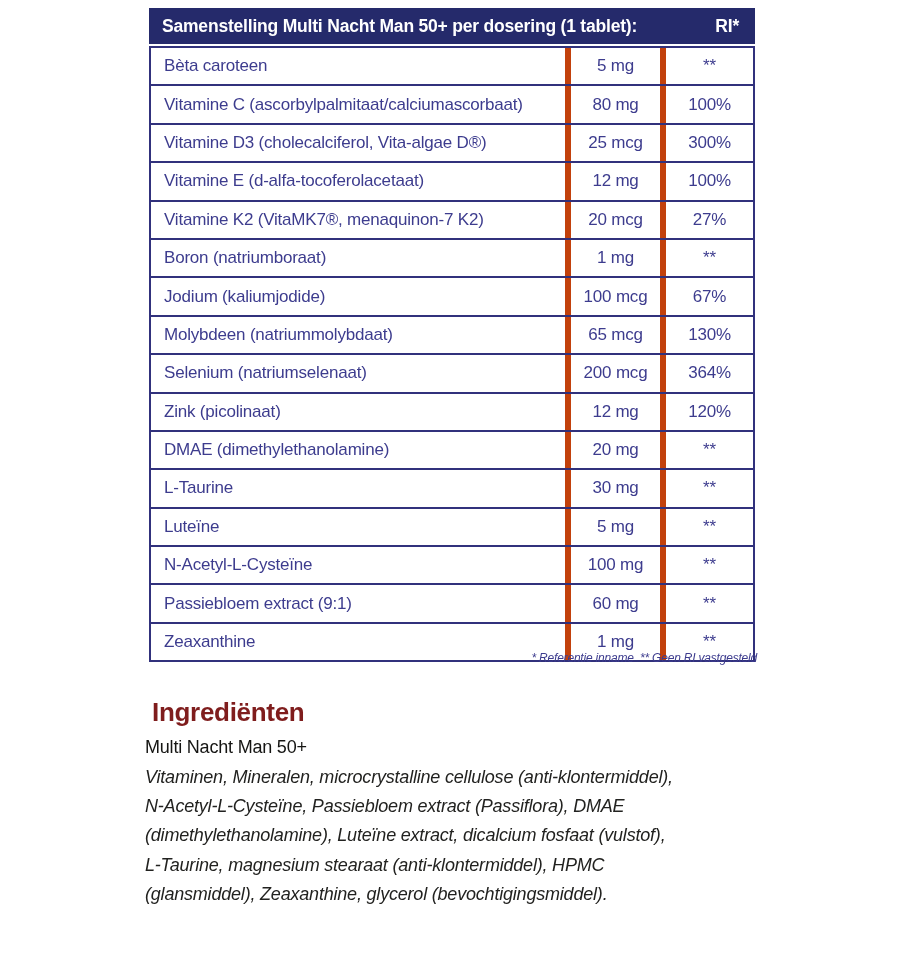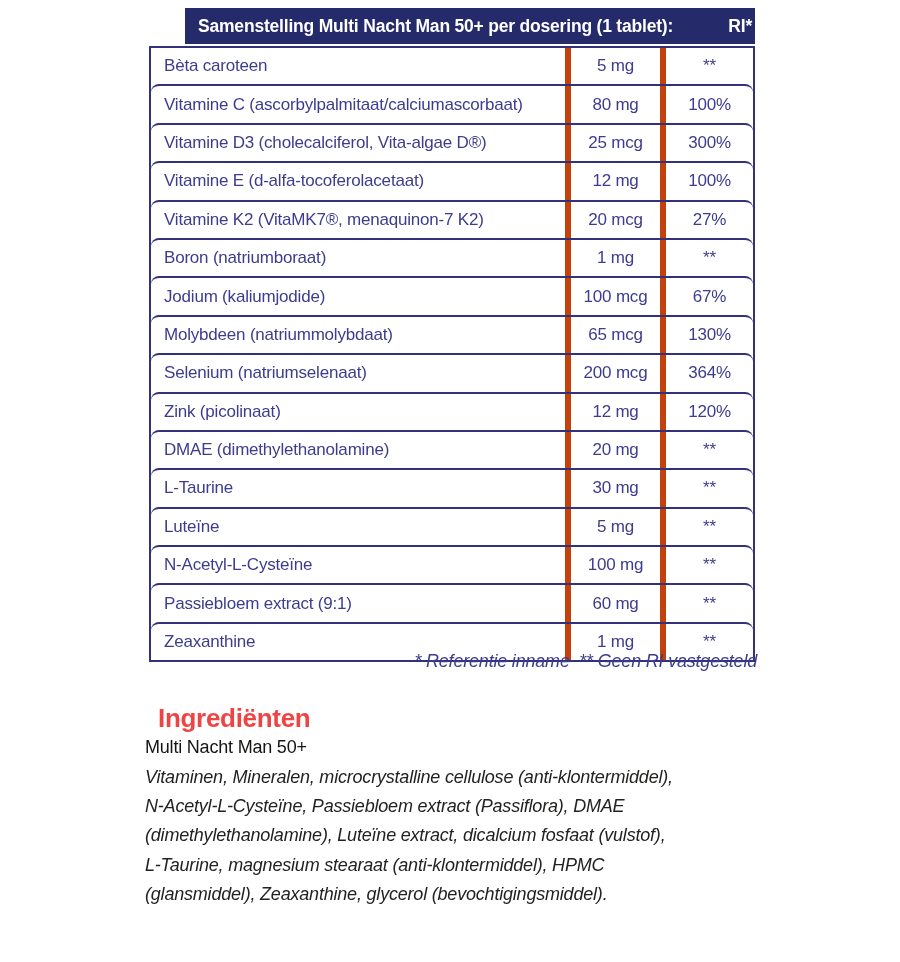--- a/index.html
+++ b/index.html
@@ -8,52 +8,51 @@
     font-family:"Liberation Sans","DejaVu Sans",sans-serif;
     -webkit-font-smoothing:antialiased;
   }
   .comp-table{
     position:absolute;top:8px;left:149px;width:606px;
   }
   .thead{
     box-sizing:border-box;
     height:36px;background:#252a6b;color:#ffffff;
     display:flex;justify-content:space-between;align-items:center;
-    padding:0 3px 0 13px;
-    font-weight:bold;font-size:17.5px;letter-spacing:-0.2px;margin-left:36px;
+    padding:0 16px 0 13px;
+    font-weight:bold;font-size:17.5px;letter-spacing:-0.2px;
   }
   .tgrid{
     box-sizing:border-box;
     margin-top:2px;
     border:2px solid #31317c;
     background:#ffffff;
   }
   .trow{
     display:grid;
     grid-template-columns:414px 95px 93px;
     height:36.4px;
     border-top:2px solid #31317c;
-    border-radius:8px;
   }
   .trow:first-child{border-top:none;}
   .cell{
     display:flex;align-items:center;
     color:#3d3c8e;font-size:17px;letter-spacing:-0.2px;
     overflow:hidden;white-space:nowrap;
   }
   .cell.name{padding-left:13px;justify-content:flex-start;}
   .cell.amount,.cell.ri{justify-content:center;border-left:6px solid #c2410c;}
   .footnote{
     position:absolute;top:651px;right:143px;
-    color:#3d3c8e;font-size:18px;font-style:italic;
+    color:#3d3c8e;font-size:12px;font-style:italic;
     white-space:pre;letter-spacing:-0.2px;
   }
   .ing-heading{
-    position:absolute;top:690px;left:145px;margin:13px;
-    color:#ef4444;font-size:26px;font-weight:bold;letter-spacing:-0.3px;
+    position:absolute;top:690px;left:145px;margin:7px;
+    color:#7f1d1d;font-size:26px;font-weight:bold;letter-spacing:-0.3px;
   }
   .product-name{
     position:absolute;top:737px;left:145px;
     color:#151513;font-size:18px;font-weight:normal;letter-spacing:-0.2px;
   }
   .ing-text{
     position:absolute;top:763px;left:145px;margin:0;width:660px;
     color:#222220;font-size:18px;line-height:29.2px;
     white-space:pre-line;letter-spacing:-0.2px;font-style:italic;
   }

